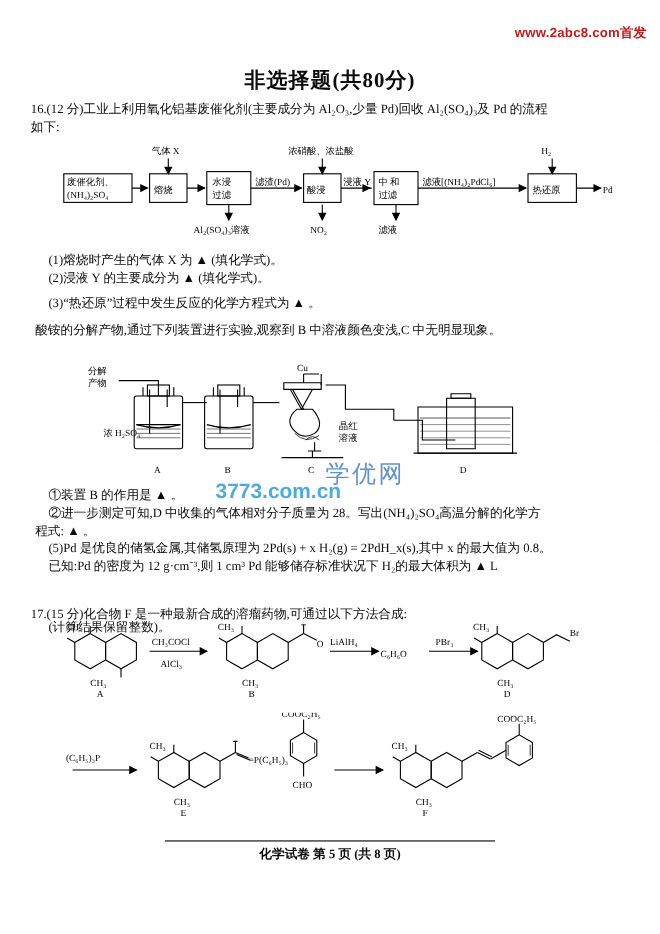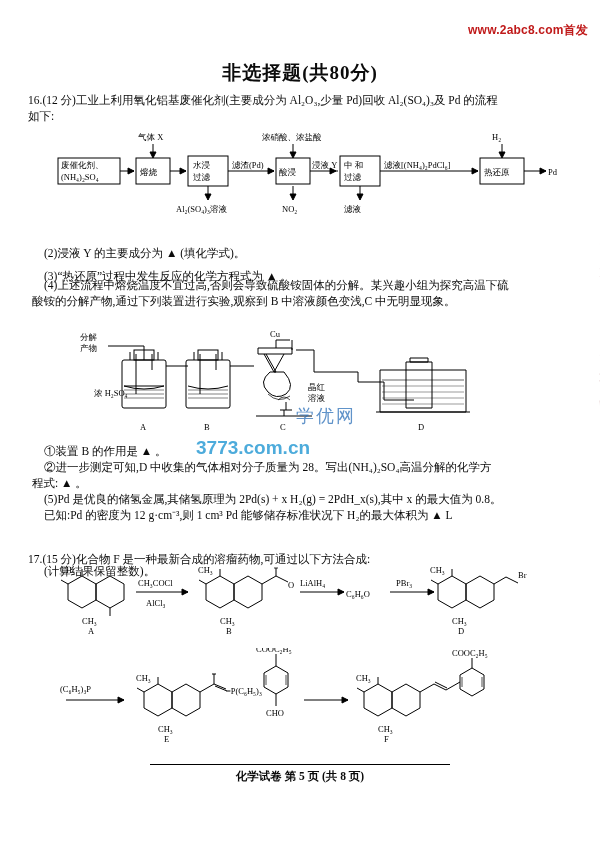--- a/index.html
+++ b/index.html
@@ -18,22 +18,22 @@
     color:#c01a1a;font-family:"Liberation Sans",sans-serif;
     font-size:12px;font-weight:bold;letter-spacing:.2px;
   }
   .wm-diag{
     position:absolute;right:4px;top:230px;
     color:#d9b9b9;font-size:19px;letter-spacing:3px;
     transform:rotate(-90deg);transform-origin:right top;
     white-space:nowrap;opacity:.55;
   }
   .wm-center{
-    position:absolute;left:296px;top:404px;
-    color:#b9c6d6;font-size:18px;letter-spacing:2px;opacity:.75;
+    position:absolute;left:296px;top:416px;
+    color:#b9c6d6;font-size:22px;letter-spacing:2px;opacity:.75;
     font-family:"Liberation Sans",sans-serif;
   }
   .wm-center .blue{color:#2b6fb8;}
   .wm-num{
     position:absolute;left:196px;top:437px;
     color:#3aa3d8;font-size:19px;font-weight:bold;
     font-family:"Liberation Sans",sans-serif;opacity:.9;
   }
   .title{
     position:absolute;width:600px;text-align:center;top:60px;
@@ -129,23 +129,23 @@
         <text x="344" y="42">滤液[(NH₄)₂PdCl₆]</text>
         <text x="508" y="49">Pd</text>
 
         <text x="136" y="86">Al₂(SO₄)₃溶液</text>
         <text x="242" y="86">NO₂</text>
         <text x="304" y="86">滤液</text>
       </g>
     </svg>
   </div>
 
+  <div class="sub" style="top:229px;">(1)熔烧时产生的气体 X 为 ▲ (填化学式)。</div>
   <div class="sub" style="top:245px;">(2)浸液 Y 的主要成分为 ▲ (填化学式)。</div>
   <div class="sub" style="top:268px;">(3)“热还原”过程中发生反应的化学方程式为 ▲ 。</div>
-  <div class="sub" style="top:277px;">(4)上述流程中熔烧温度不宜过高,否则会导致硫酸铵固体的分解。某兴趣小组为探究高温下硫</div>
   <div class="sub" style="top:293px;left:32px;">酸铵的分解产物,通过下列装置进行实验,观察到 B 中溶液颜色变浅,C 中无明显现象。</div>
 
   <div class="dgm" style="left:80px;top:320px;">
     <svg width="440" height="120" viewBox="0 0 440 120">
       <g stroke="#000" fill="none" stroke-width="1">
 
         <path d="M28 26 h36 v6"></path>
         <path d="M64 32 v8"></path>
 
         <rect x="42" y="40" width="44" height="48" rx="2"></rect>

